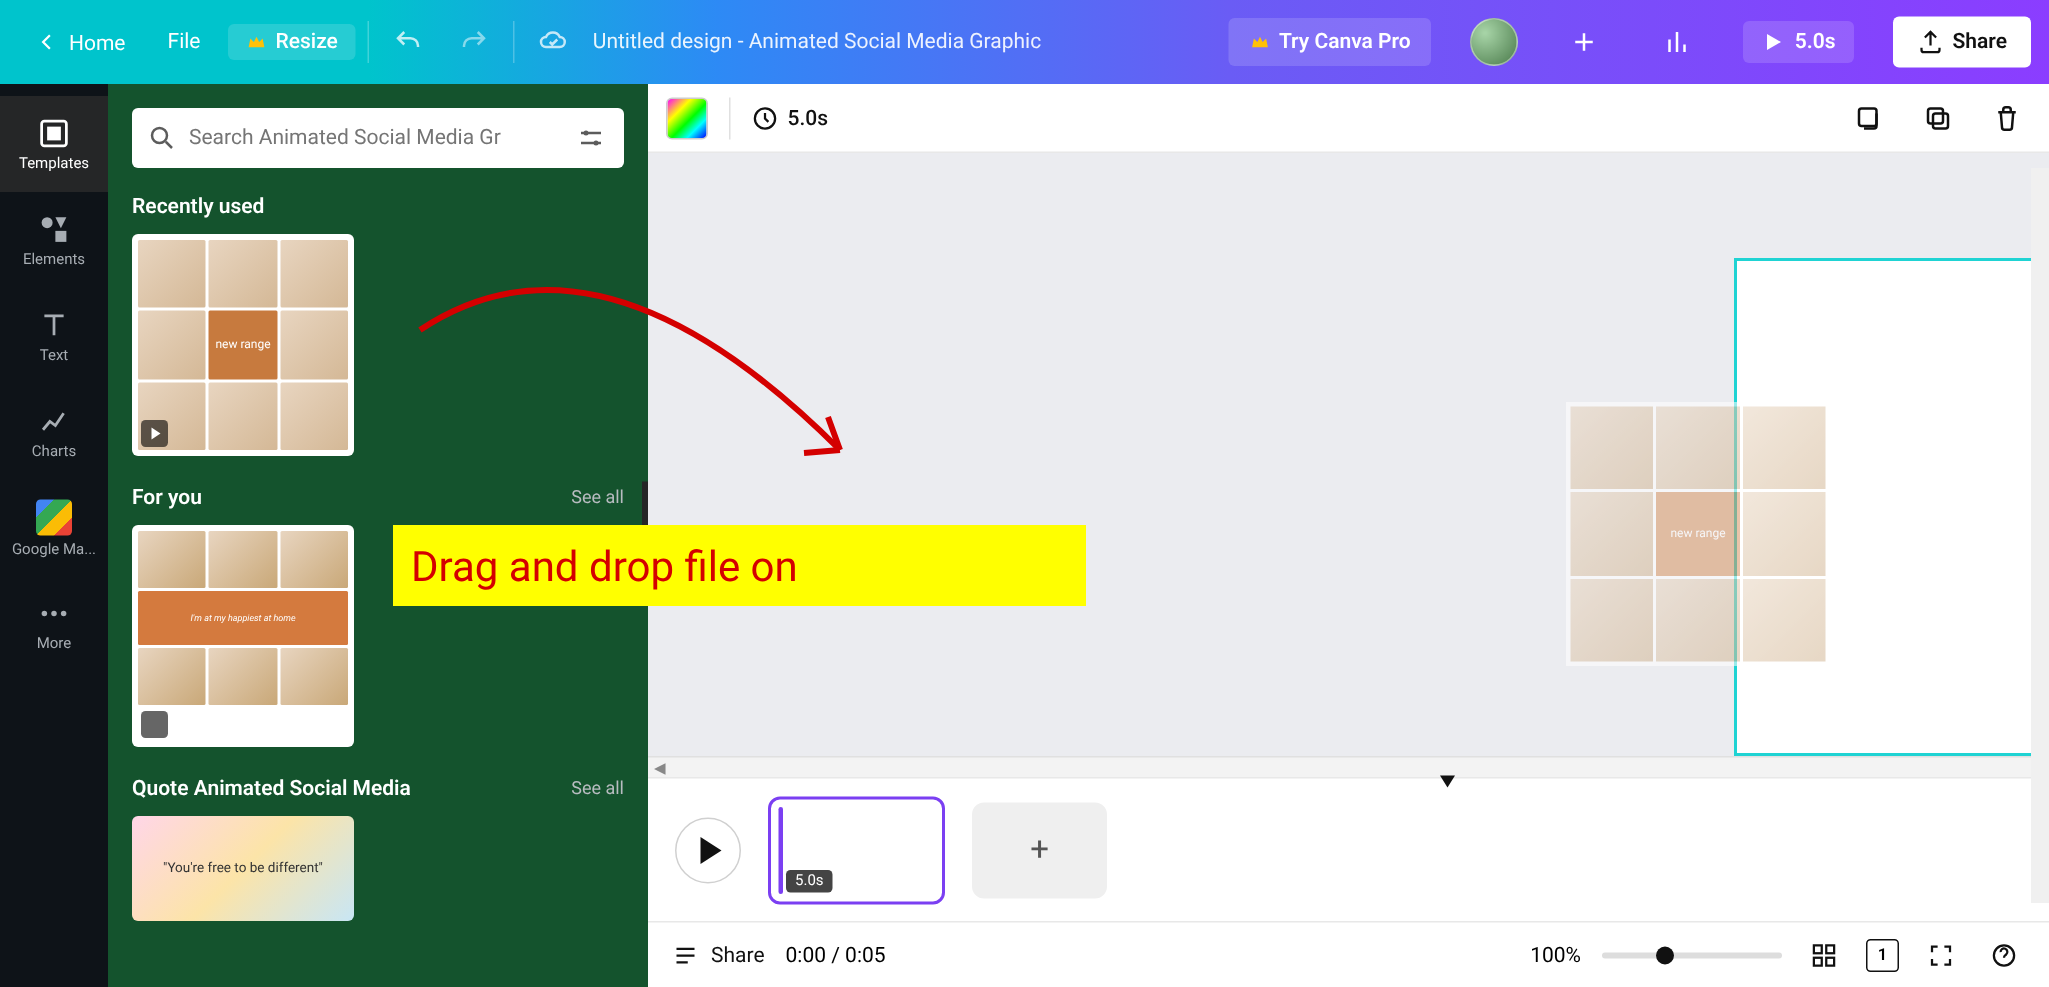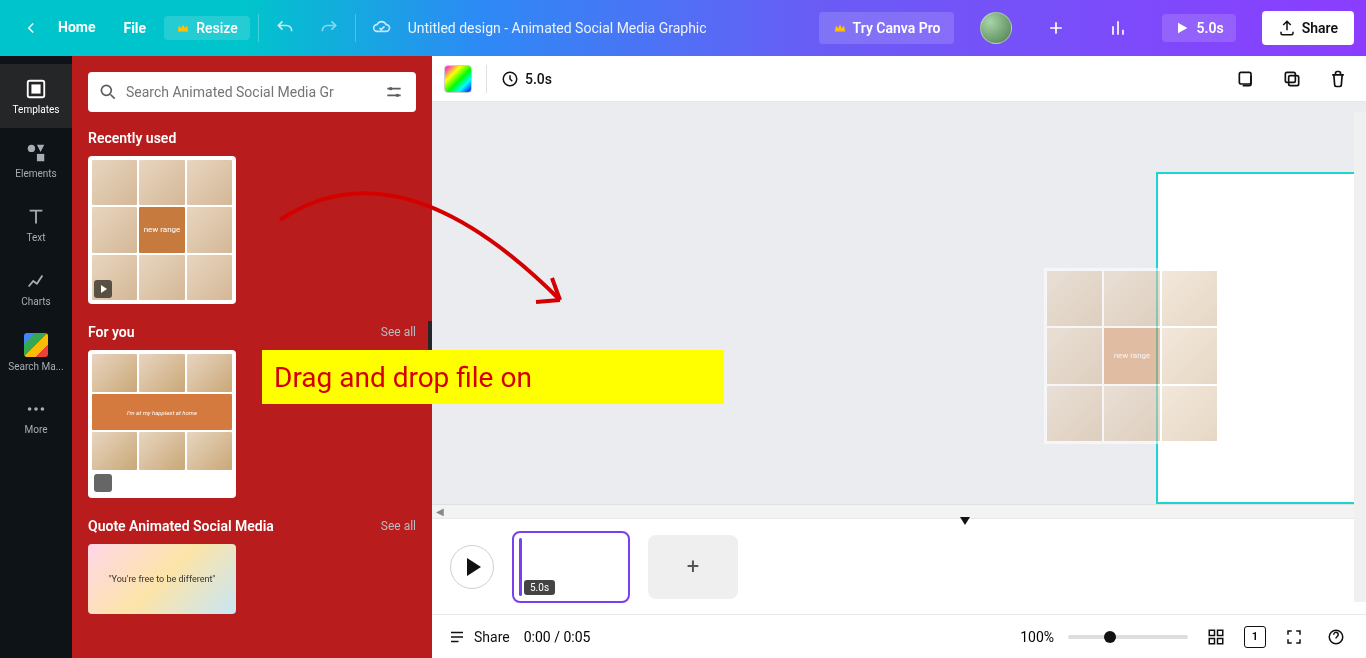--- a/index.html
+++ b/index.html
@@ -3,21 +3,21 @@
 <meta charset="utf-8">
 <style>
 * { margin: 0; padding: 0; box-sizing: border-box; font-family: -apple-system, BlinkMacSystemFont, "Segoe UI", Roboto, sans-serif; }
 body { width: 1366px; height: 658px; overflow: hidden; background: #fff; position: relative; }
 
 
 .topbar { height: 56px; background: linear-gradient(90deg, #00c4cc 0%, #00c4cc 18%, #2d8af5 35%, #6a5cf5 60%, #8b3dff 100%); display: flex; align-items: center; padding: 0 12px; gap: 8px; color: #fff; }
 .topbar .left { display: flex; align-items: center; gap: 8px; }
 .topbar .center { flex: 1; text-align: left; color: rgba(255,255,255,0.9); font-size: 14px; }
 .topbar .right { display: flex; align-items: center; gap: 26px; }
-.top-btn { display: flex; align-items: flex-start; gap: 18px; padding: 6px 10px; border-radius: 4px; cursor: pointer; font-size: 14px; font-weight: 700; color: #fff; }
+.top-btn { display: flex; align-items: flex-end; gap: 6px; padding: 6px 10px; border-radius: 4px; cursor: pointer; font-size: 14px; font-weight: 400; color: #fff; }
 .top-btn.home { }
 .top-btn svg { width: 18px; height: 18px; fill: #fff; }
 .resize-btn { display: flex; align-items: center; gap: 6px; padding: 4px 12px; background: rgba(255,255,255,0.15); border-radius: 4px; color: #fff; font-size: 14px; font-weight: 500; }
 .resize-btn .crown { width: 14px; height: 14px; fill: #ffc107; }
 .icon-btn { width: 36px; height: 36px; display: flex; align-items: center; justify-content: center; cursor: pointer; border-radius: 4px; }
 .icon-btn svg { width: 20px; height: 20px; fill: rgba(255,255,255,0.75); }
 .divider-h { width: 1px; height: 28px; background: rgba(255,255,255,0.25); }
 .try-pro { background: rgba(255,255,255,0.15); padding: 8px 14px; border-radius: 4px; display: flex; align-items: center; gap: 6px; font-size: 14px; font-weight: 600; color: #fff; }
 .try-pro .crown { width: 14px; height: 14px; fill: #ffc107; }
 .avatar { width: 32px; height: 32px; border-radius: 50%; background: radial-gradient(circle at 30% 30%, #a8d5a8, #4a7a4a); border: 1px solid rgba(255,255,255,0.4); }
@@ -29,28 +29,28 @@
 .workspace { display: flex; height: calc(100% - 56px); }
 
 
 .rail { width: 72px; background: #0e1318; display: flex; flex-direction: column; align-items: center; padding-top: 8px; }
 .rail-item { width: 72px; height: 64px; display: flex; flex-direction: column; align-items: center; justify-content: center; gap: 4px; color: #a7adb3; font-size: 10px; cursor: pointer; }
 .rail-item.active { background: #252627; color: #fff; }
 .rail-item svg { width: 22px; height: 22px; fill: currentColor; }
 .rail-item .gm { width: 24px; height: 24px; background: linear-gradient(135deg, #4285F4 25%, #34A853 25%, #34A853 50%, #FBBC05 50%, #FBBC05 75%, #EA4335 75%); border-radius: 3px; }
 
 
-.panel { width: 360px; background: #b91c1c; color: #fff; display: flex; flex-direction: column; padding: 16px 16px 0 16px; position: relative; }
+.panel { width: 360px; background: #14532d; color: #fff; display: flex; flex-direction: column; padding: 16px 16px 0 16px; position: relative; }
 .search-row { display: flex; gap: 8px; margin-bottom: 18px; }
 .search-box { flex: 1; background: #fff; border-radius: 4px; height: 40px; display: flex; align-items: center; padding: 0 10px; gap: 8px; }
 .search-box svg { width: 20px; height: 20px; fill: #5c5c5c; }
 .search-box input { border: none; outline: none; flex: 1; font-size: 14px; background: transparent; }
 .filter-btn { width: 24px; height: 24px; display:flex;align-items:center;justify-content:center; }
 .filter-btn svg { width: 20px; height: 20px; fill: #5c5c5c; }
-.sec-header { display: flex; justify-content: space-between; align-items: center; margin-bottom: 10px; }
+.sec-header { display: flex; justify-content: space-between; align-items: flex-start; margin-bottom: 10px; }
 .sec-header h3 { font-size: 14px; font-weight: 600; }
 .see-all { color: #b8bcc0; font-size: 12px; cursor: pointer; }
 .thumb-big { width: 148px; height: 148px; background: #fff; border-radius: 4px; padding: 4px; display: grid; grid-template-columns: repeat(3, 1fr); grid-template-rows: repeat(3, 1fr); gap: 2px; margin-bottom: 20px; position: relative; }
 .thumb-big .cell { background: linear-gradient(135deg, #e8d5c0, #d4b896); border-radius: 1px; }
 .thumb-big .cell.orange { background: #c77a3e; display:flex;align-items:center;justify-content:center;color:#fff;font-size:8px;text-align:center;line-height:1.1; }
 .thumb-big .play-badge { position: absolute; left: 6px; bottom: 6px; width: 18px; height: 18px; background: rgba(0,0,0,0.6); border-radius: 3px; display:flex;align-items:center;justify-content:center; }
 .thumb-big .play-badge::after { content:''; border-left:6px solid #fff; border-top:4px solid transparent; border-bottom:4px solid transparent; margin-left:1px;}
 .scroll { overflow-y: auto; flex: 1; }
 .thumb-for-you { width: 148px; height: 148px; background:#fff; border-radius:4px; padding:4px; display:flex; flex-direction:column; gap:2px; position:relative; margin-bottom:20px;}
 .thumb-for-you .row3 { display:grid; grid-template-columns:repeat(3,1fr); gap:2px; height:38px;}
@@ -208,21 +208,21 @@
       <span>Text</span>
     </div>
     <div class="rail-item">
       <svg viewBox="0 0 24 24">
           <path d="M4 18l5-6 4 3 6-9" stroke="currentColor" stroke-width="2" fill="none"></path>
         </svg>
       <span>Charts</span>
     </div>
     <div class="rail-item">
       <div class="gm"></div>
-      <span>Search Ma...</span>
+      <span>Google Ma...</span>
     </div>
     <div class="rail-item">
       <svg viewBox="0 0 24 24">
           <circle cx="5" cy="12" r="2"></circle>
           <circle cx="12" cy="12" r="2"></circle>
           <circle cx="19" cy="12" r="2"></circle>
         </svg>
       <span>More</span>
     </div>
   </div>

